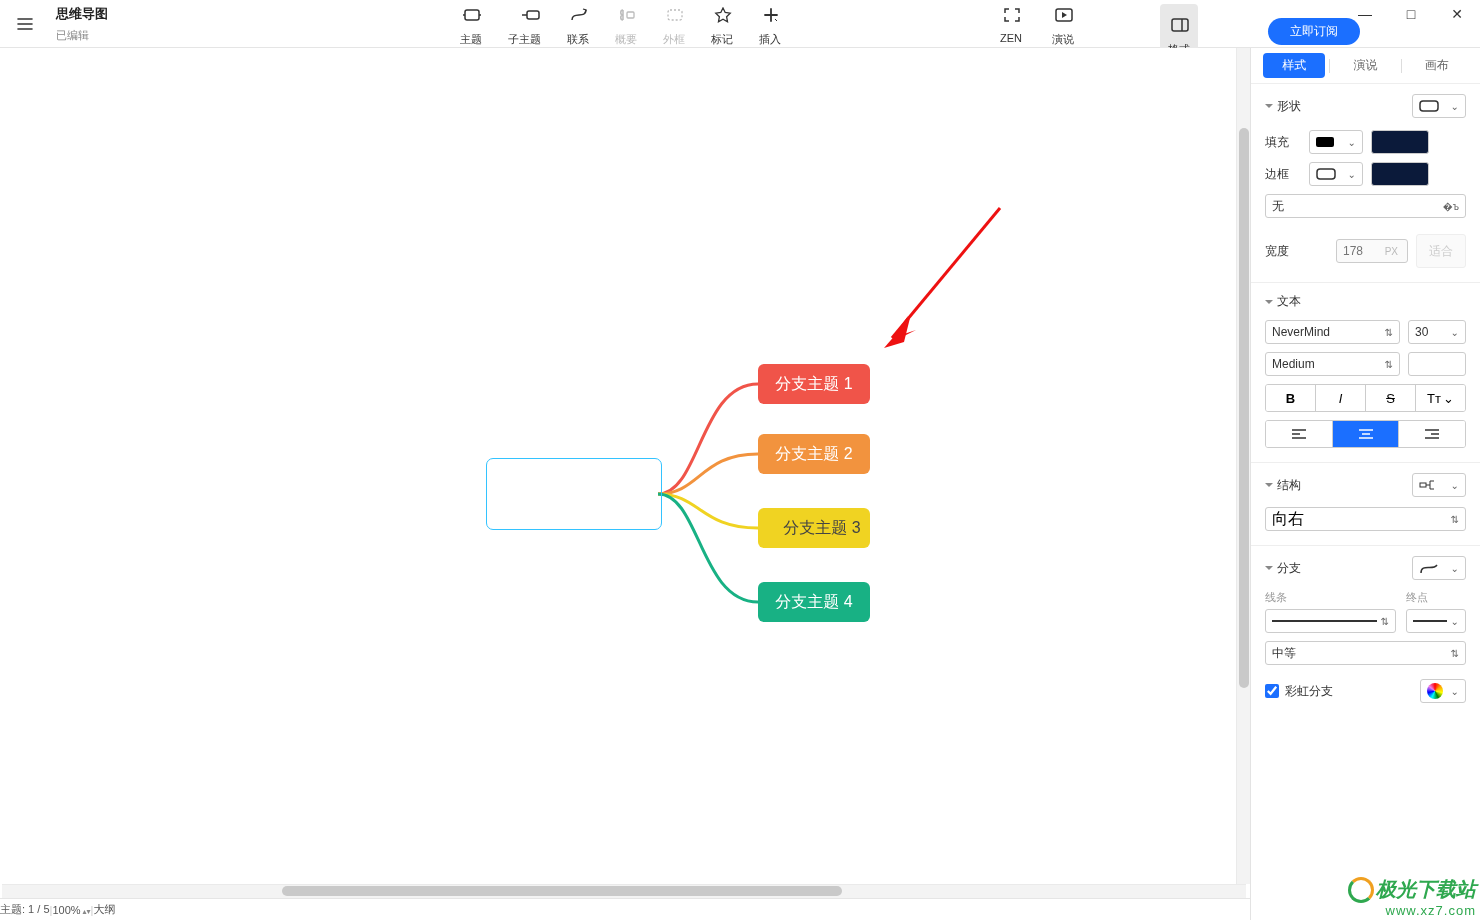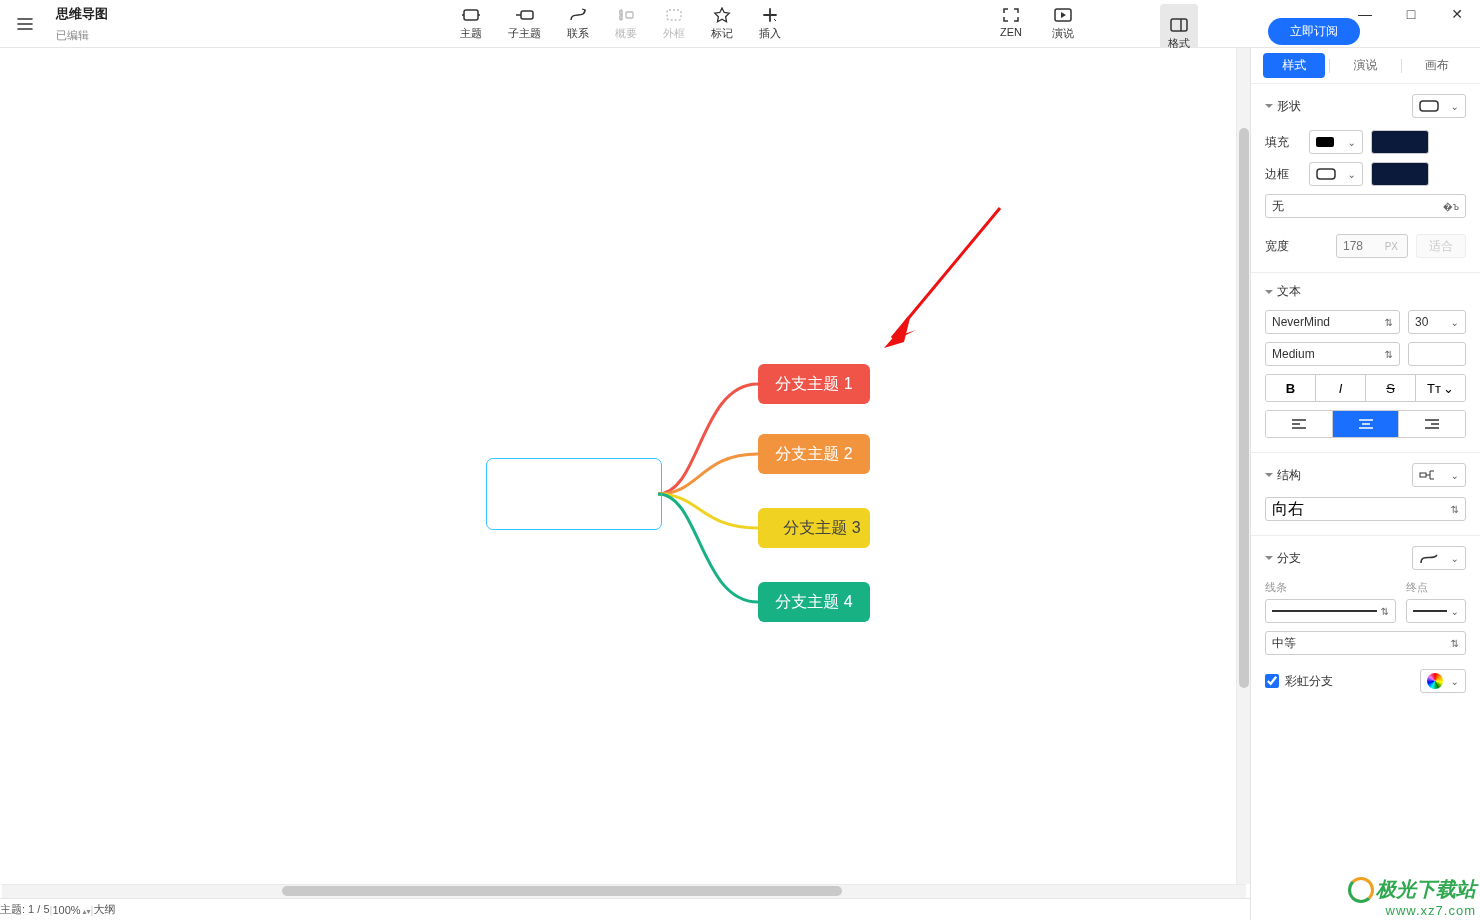--- a/index.html
+++ b/index.html
@@ -5,21 +5,21 @@
 * { box-sizing: border-box; margin: 0; padding: 0; font-family: "Microsoft YaHei", Arial, sans-serif; }
 body { width: 1480px; height: 920px; background: #fff; overflow: hidden; position: relative; }
 
 
 .titlebar { height: 48px; display: flex; align-items: center; border-bottom: 1px solid #e5e5e5; position: relative; }
 .menu-btn { width: 50px; display: flex; justify-content: center; cursor: pointer; }
 .menu-btn svg { width: 18px; height: 18px; }
 .title-block { display: flex; flex-direction: column; margin-left: 6px; }
 .title-main { font-size: 13px; font-weight: 600; color: #222; }
 .title-sub { font-size: 11px; color: #888; margin-top: 5px; }
-.tb-item { display: flex; flex-direction: column; align-items: center; gap: 2px; cursor: pointer; color: #333; }
+.tb-item { display: flex; flex-direction: column; align-items: flex-end; gap: 8px; cursor: pointer; color: #333; }
 .tb-item.disabled { color: #bbb; cursor: default; }
 .tb-icon { width: 20px; height: 18px; display: flex; align-items: center; justify-content: center; }
 .tb-label { font-size: 11px; }
 .winctrl { position: absolute; right: 0; top: -1px; display: flex; }
 .winctrl div { width: 46px; height: 30px; display: flex; align-items: center; justify-content: center; cursor: pointer; font-size: 14px; color: #333; }
 
 
 .topwrap { position:relative; height:48px; }
 
 
@@ -68,21 +68,21 @@
 .wide { flex:1; }
 .select-full { width:100%; }
 .btn-group { display:flex; gap:0; border:1px solid #ccc; border-radius:3px; overflow:hidden; }
 .btn-group .bg-btn { flex:1; height:26px; display:flex; align-items:center; justify-content:center; font-size:13px; cursor:pointer; background:#fff; }
 .btn-group .bg-btn + .bg-btn { border-left:1px solid #ccc; }
 .btn-group .bg-btn.active { background:#1b6fff; color:#fff; }
 .mini-label { font-size:11px; color:#999; margin-bottom:4px; }
 .inline-split { display:flex; gap:10px; }
 .inline-split > div { flex:1; }
 input[type=text].num { width:72px; height:24px; border:1px solid #ccc; border-radius:3px; padding:0 6px; font-size:12px; text-align:left; color:#aaa; }
-.fit-btn { height:24px; padding:0 12px; border:1px solid #eee; border-radius:3px; font-size:12px; color:#ccc; background:#fafafa; }
+.fit-btn { height:34px; padding:0 12px; border:1px solid #eee; border-radius:3px; font-size:12px; color:#ccc; background:#fafafa; }
 .checkbox { width:14px; height:14px; accent-color:#1b6fff; }
 .rainbow-ico { width:16px; height:16px; border-radius:50%; background:conic-gradient(red,orange,yellow,green,cyan,blue,violet,red); }
 
 
 .status { position:absolute; left:0; right:230px; bottom:0; height:22px; border-top:1px solid #e5e5e5; display:flex; align-items:center; font-size:11px; color:#555; background:#fff; }
 .status .sep { color:#ccc; }
 .stepper { display:inline-flex; flex-direction:column; line-height:5px; font-size:8px; margin-left:2px; cursor:pointer; color:#888; }
 
 
 .hscroll { position:absolute; left:2px; right:234px; bottom:22px; height:14px; }

